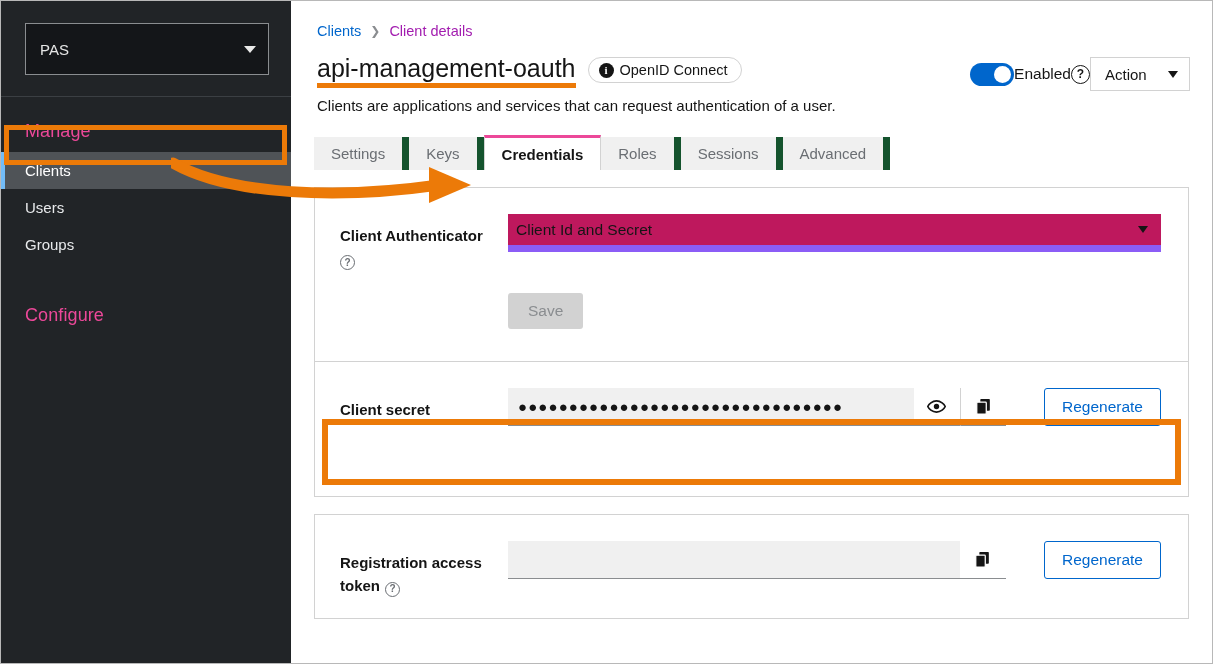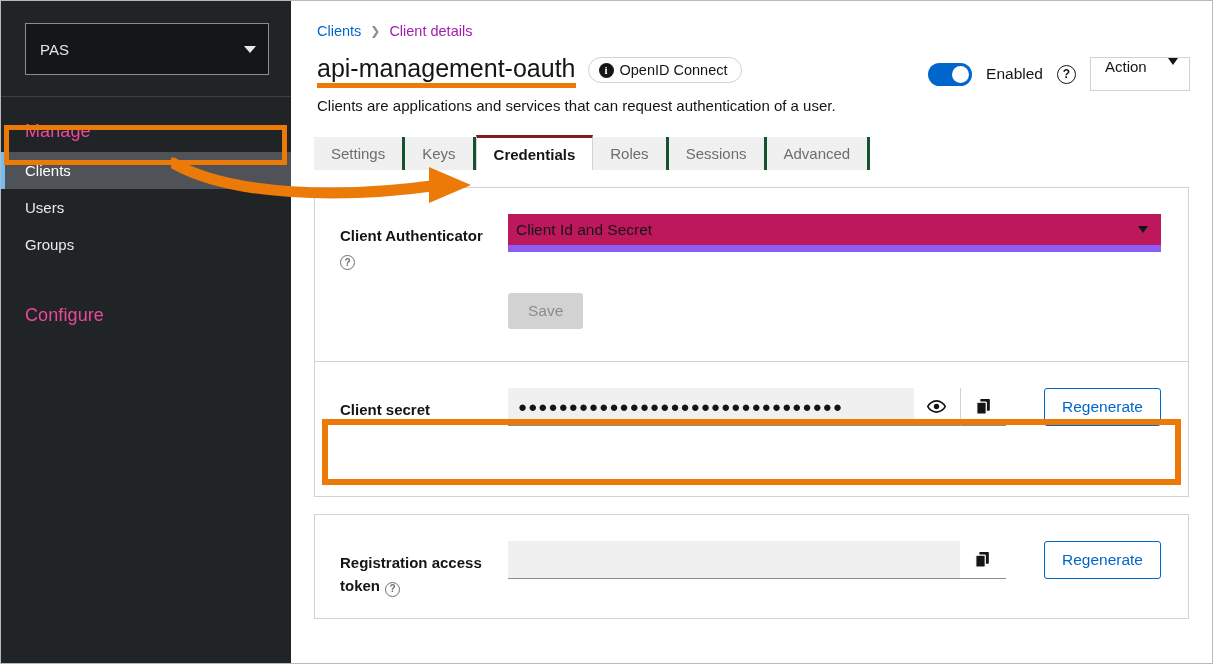--- a/index.html
+++ b/index.html
@@ -157,21 +157,20 @@
     display: inline-flex;
     align-items: center;
     justify-content: center;
     font-family: "Liberation Serif", serif;
     line-height: 1;
   }
   .title-right {
     margin-left: auto;
     display: flex;
     align-items: center;
-    gap: 14px;
     padding-top: 2px;
   }
   .toggle {
     width: 44px; height: 23px;
     background: #0066cc;
     border-radius: 12px;
     position: relative;
     cursor: pointer;
     flex: 0 0 auto;
   }
@@ -199,21 +198,21 @@
     box-sizing: border-box;
     font-weight: bold;
     line-height: 1;
   }
   .action-btn {
     border: 1px solid #d2d2d2;
     background: #fff;
     height: 34px;
     min-width: 100px;
     display: flex;
-    align-items: flex-start;
+    align-items: center;
     justify-content: space-between;
     gap: 14px;
     padding: 0 11px 0 14px;
     font-size: 15px;
     color: #151515;
     cursor: pointer;
     box-sizing: border-box;
   }
   .caret-dark {
     width: 0; height: 0;
@@ -230,35 +229,35 @@
 
   
   .tabs {
     display: flex;
     margin: 21px 0 0 23px;
     align-items: flex-end;
     height: 35px;
   }
   .tab {
     background: #f0f0f0;
-    border-right: 3px solid #14532d;
+    border-right: 7px solid #14532d;
     color: #6a6e73;
     font-size: 15px;
     padding: 0 17px;
     height: 33px;
     display: flex;
     align-items: center;
     cursor: pointer;
     box-sizing: border-box;
   }
   .tab.active {
     background: #ffffff;
     color: #151515;
     font-weight: bold;
-    border-top: 3px solid #7f1d1d;
+    border-top: 3px solid #ec4899;
     height: 35px;
     border-right: 1px solid #d2d2d2;
     border-left: 1px solid #d2d2d2;
     margin-top: 6px;
   }
 
   
   .content {
     padding: 0 23px 0 23px;
     box-sizing: border-box;

